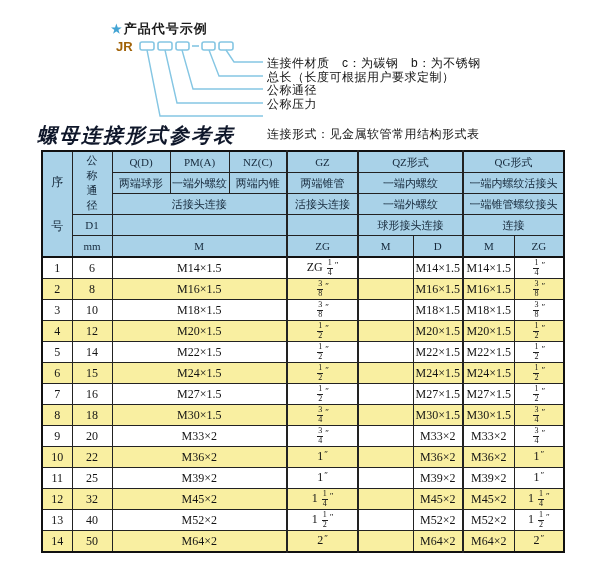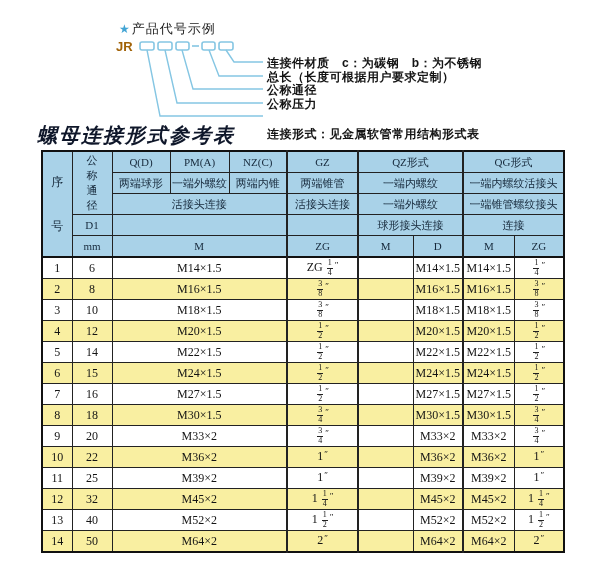--- a/index.html
+++ b/index.html
@@ -2,26 +2,26 @@
 <html><head>
 <meta charset="utf-8">
 <style>
   html,body{margin:0;padding:0;}
   body{
     width:600px;height:567px;position:relative;background:#ffffff;
     font-family:"Liberation Sans",sans-serif;color:#111;
     overflow:hidden;
   }
   
-  .diagram-heading{position:absolute;left:111px;top:20px;font-size:13px;font-weight:normal;
-    color:#1a1a1a;letter-spacing:1px;white-space:nowrap;margin-left:8px;}
+  .diagram-heading{position:absolute;left:111px;top:20px;font-size:13px;font-weight:bold;
+    color:#1a1a1a;letter-spacing:1px;white-space:nowrap;}
   .diagram-heading .star{color:#42a4d4;font-size:12px;margin-right:1px;}
   .code-prefix{position:absolute;left:116px;top:39px;font-size:13px;font-weight:bold;color:#a16207;}
   svg.callouts{position:absolute;left:0;top:0;}
-  .dlabel{position:absolute;left:267px;font-size:12px;font-weight:bold;color:#141414;
+  .dlabel{position:absolute;left:267px;font-size:12px;font-weight:normal;color:#141414;
     white-space:nowrap;letter-spacing:0.5px;}
   
   .table-title{position:absolute;left:37px;top:122px;font-size:20px;font-weight:bold;
     font-style:italic;font-family:"DejaVu Serif",serif;color:#0f172a;letter-spacing:2px;}
   
   table.ref{position:absolute;left:41px;top:150px;width:522px;border-collapse:collapse;
     table-layout:fixed;font-family:"Liberation Serif",serif;border:2px solid #111;}
   table.ref th,table.ref td{border:1px solid #222;height:20px;padding:0;margin:0;
     text-align:center;vertical-align:middle;overflow:hidden;}
   thead th{background:#a9d2e8;font-weight:normal;color:#16293b;font-size:11px;}

